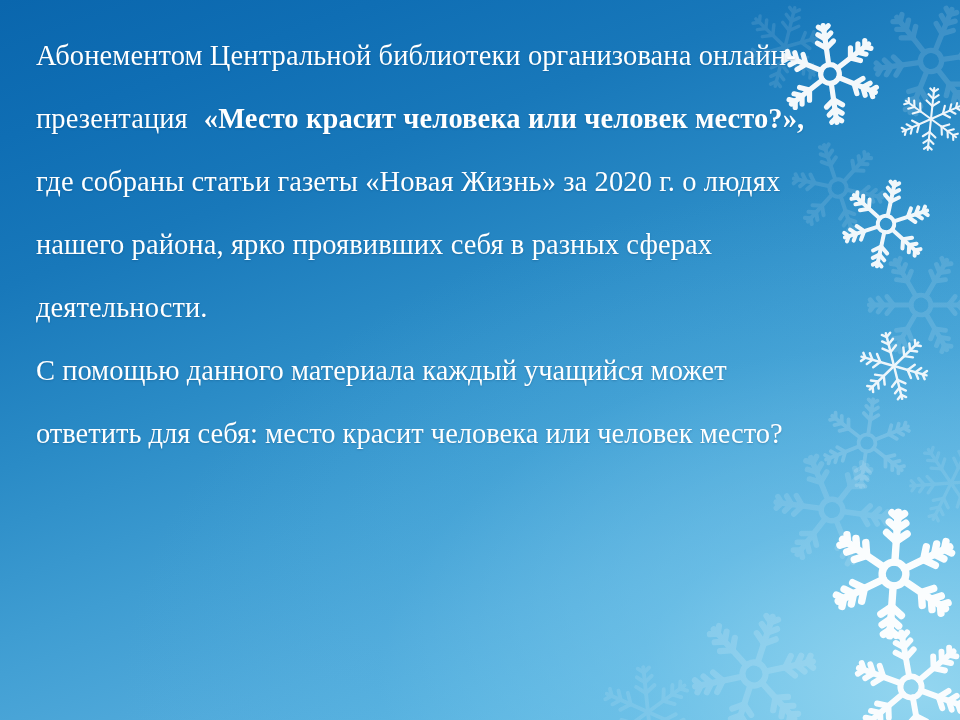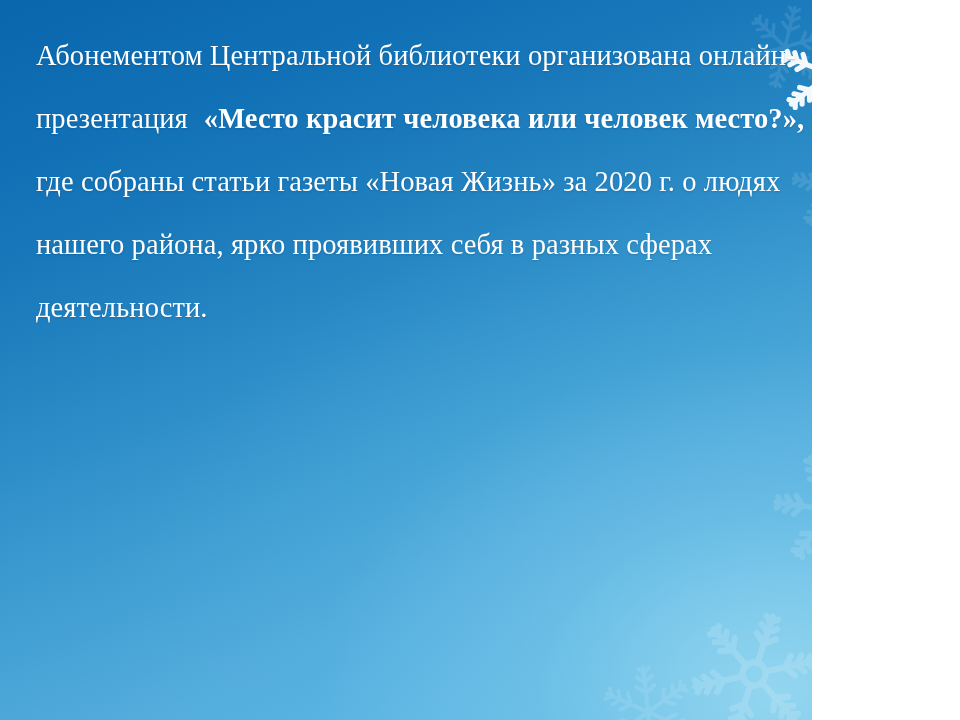--- a/index.html
+++ b/index.html
@@ -2,21 +2,21 @@
 <html lang="ru"><head>
 <meta charset="utf-8">
 <title>Slide</title>
 <style>
   html,body{margin:0;padding:0;}
   body{
     width:960px;height:720px;overflow:hidden;
     font-family:"Liberation Serif","DejaVu Serif",serif;
   }
   .slide{
-    position:relative;width:812px;height:720px;overflow:hidden;
+    position:relative;width:960px;height:720px;overflow:hidden;
     background:
       radial-gradient(135% 115% at 96% 96%, rgba(150,215,240,0.95) 0%, rgba(120,200,235,0.55) 22%, rgba(90,185,228,0.18) 42%, rgba(255,255,255,0) 62%),
       linear-gradient(160deg,
         #0a66ad 0%,
         #0f6eb4 13%,
         #1878ba 27%,
         #2a8bc6 44%,
         #3f9dd2 60%,
         #51aadb 74%,
         #5cb5e2 86%,
@@ -780,15 +780,18 @@
           </g>
         </svg>
       </div>
     </div>
 
   <div class="textbox">
     <p class="para p1">
       <span>Абонементом Центральной библиотеки организована онлайн-презентация</span><span class="gap"></span><span class="b">«Место красит человека или человек место?»,</span>
       <span>где собраны статьи газеты «Новая Жизнь» за 2020 г. о людях нашего района, ярко проявивших себя в разных сферах деятельности.</span>
     </p>
+    <p class="para p2">
+      <span>С помощью данного материала каждый учащийся может ответить для себя: место красит человека или человек место?</span>
+    </p>
   </div>
 
 </div>
 
 </body></html>

